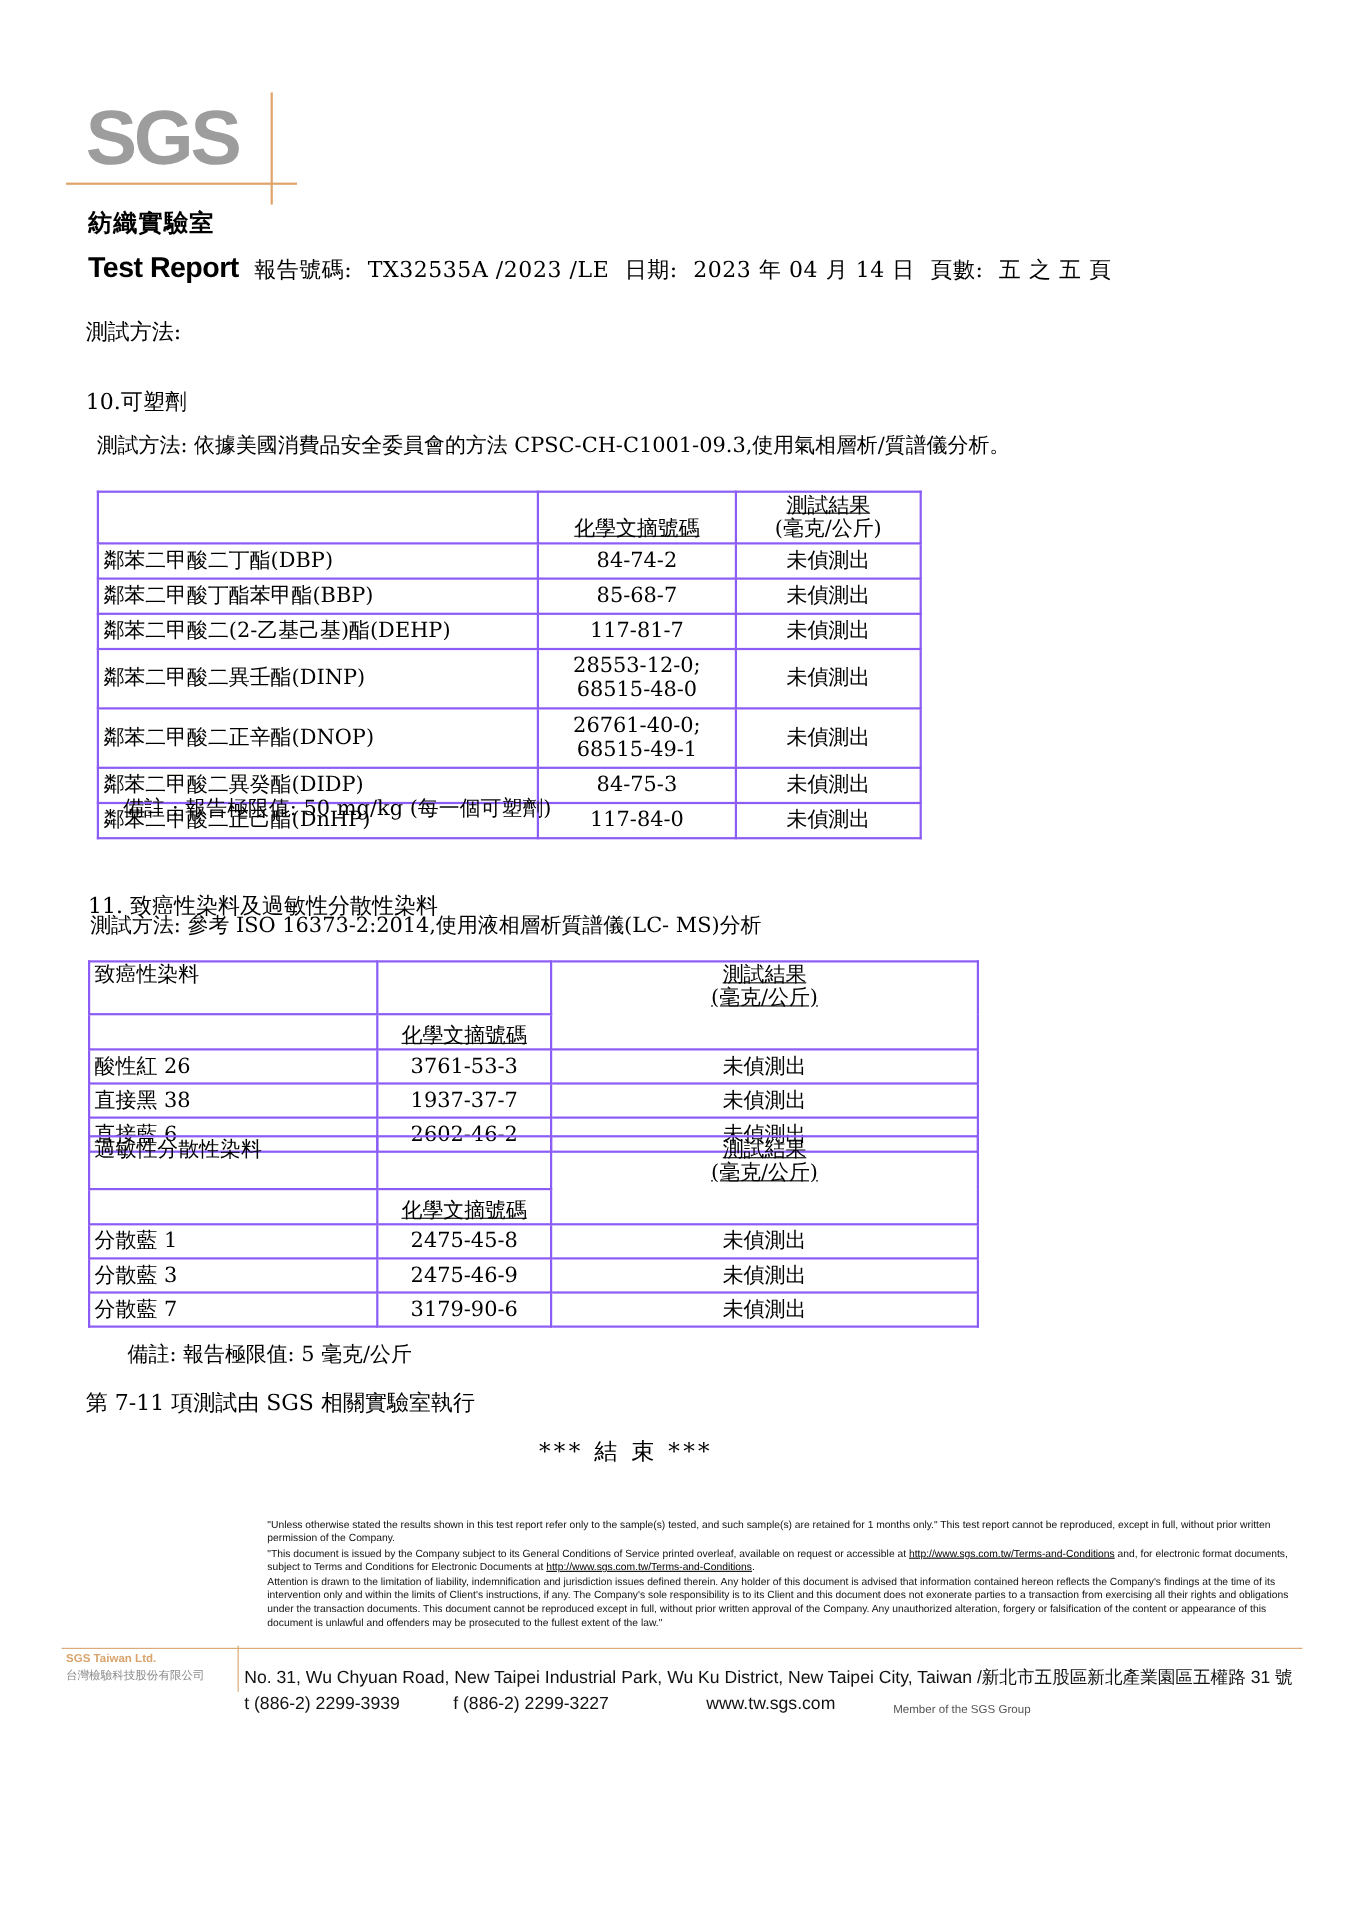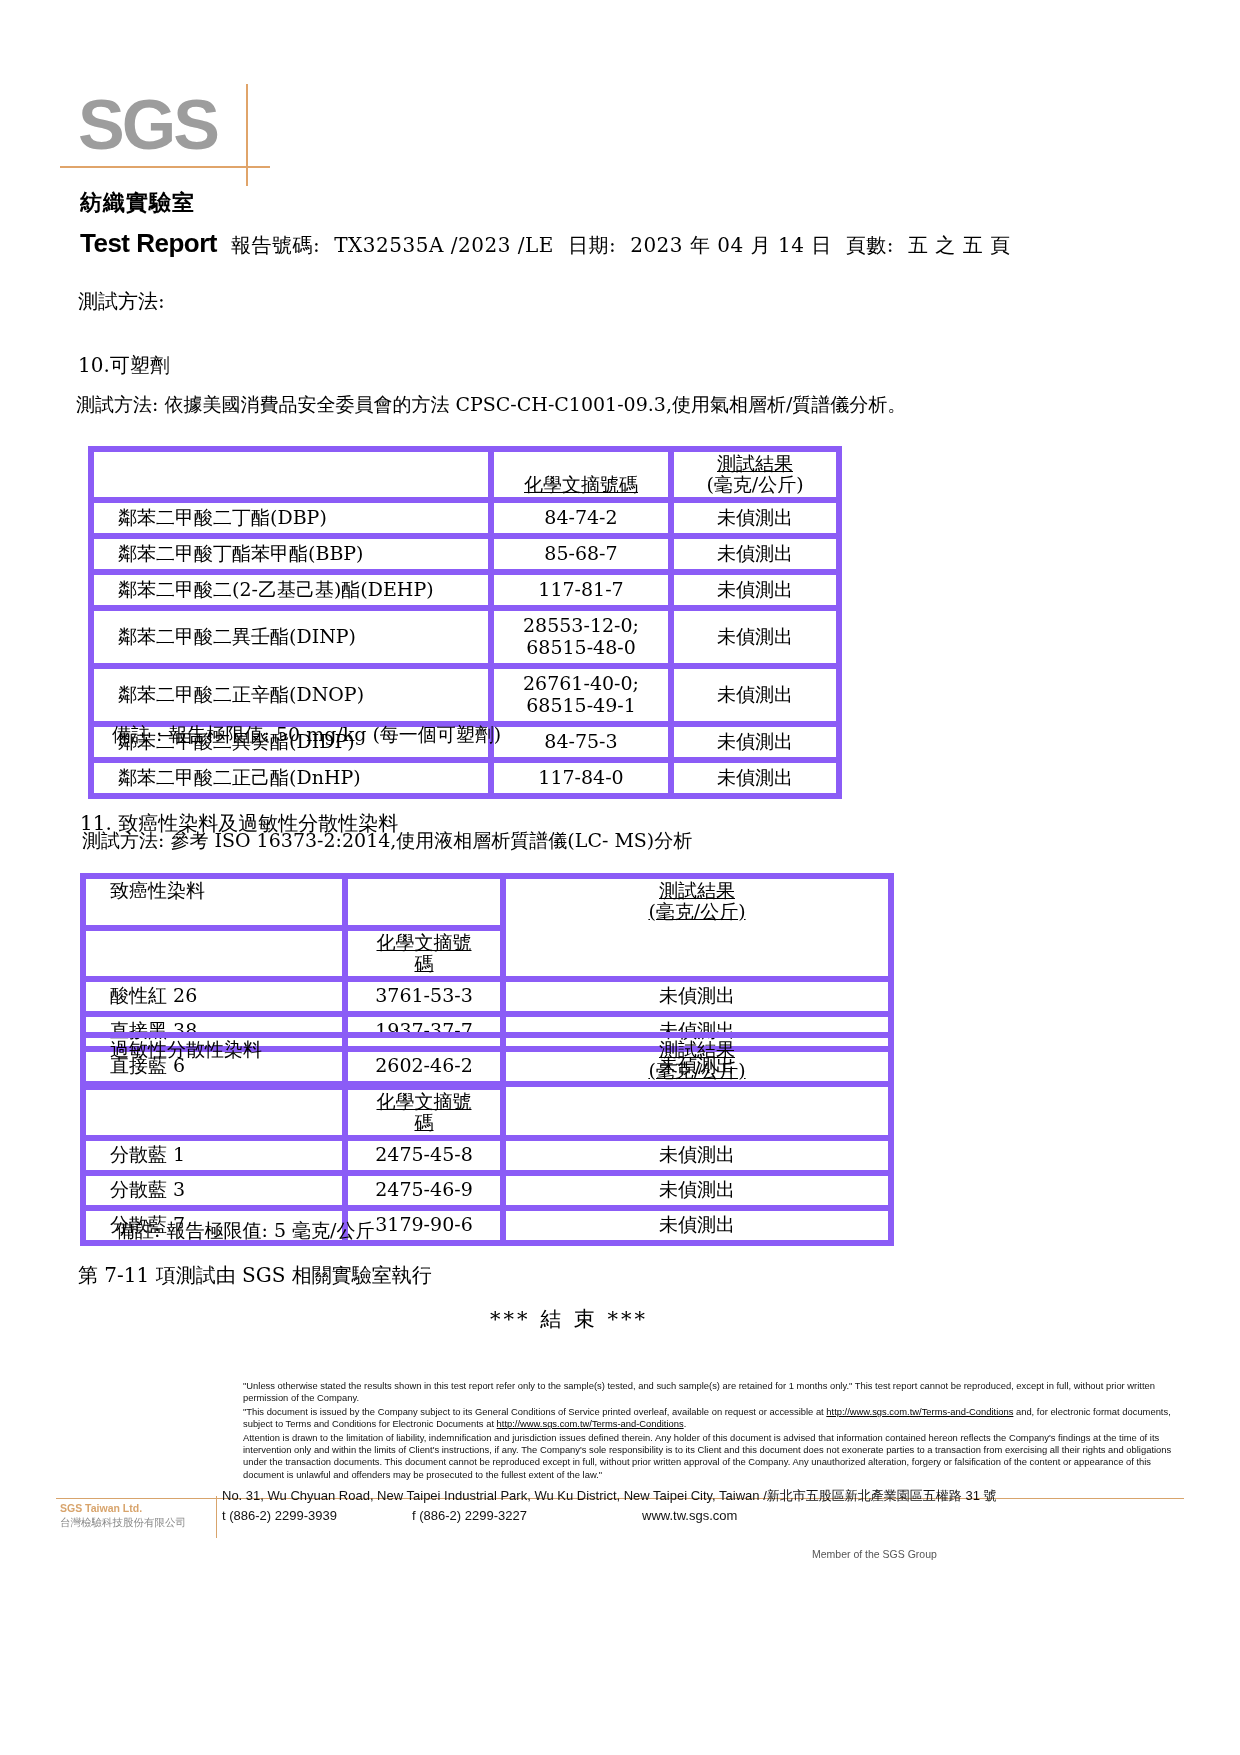--- a/index.html
+++ b/index.html
@@ -101,34 +101,34 @@
     font-size: 19px;
     white-space: nowrap;
   }
   .remark {
     position: absolute;
     font-size: 19px;
     margin-left: 16px;
   }
 
   #sec10-title { left: 78px; top: 352px; }
-  #sec10-method { left: 76px; top: 392px; }
+  #sec10-method { left: 88px; top: 392px; }
   #sec11-title { left: 80px; top: 785px; margin-top: 25px; }
   #sec11-method { left: 82px; top: 828px; }
 
   
   table.rpt {
     position: absolute;
     border-collapse: collapse;
     font-size: 19px;
     table-layout: fixed;
   }
   table.rpt td {
-    border: 6px solid #8b5cf6;
-    padding: 1px 24px;
+    border: 2px solid #8b5cf6;
+    padding: 1px 4px;
     vertical-align: middle;
     line-height: 1.12;
   }
   .c-center { text-align: center; }
   .c-left { text-align: left; }
   .u-line { text-decoration: underline; }
 
   
   #tbl-phthalate {
     left: 88px;
@@ -231,23 +231,23 @@
     position: absolute;
     left: 156px;
     top: -6px;
     width: 1px;
     height: 42px;
     background: #d8a46c;
   }
   .addr {
     position: absolute;
     left: 222px;
-    top: 106px;
-    font-family: "Liberation Sans", sans-serif;
-    font-size: 13px;
+    top: 134px;
+    font-family: "Liberation Sans", sans-serif;
+    font-size: 16px;
     line-height: 1.5;
     color: #111;
   }
   .addr .row2 span { display: inline-block; }
   .addr .w1 { width: 190px; }
   .addr .w2 { width: 230px; }
   .member {
     position: absolute;
     left: 812px;
     top: 168px;

